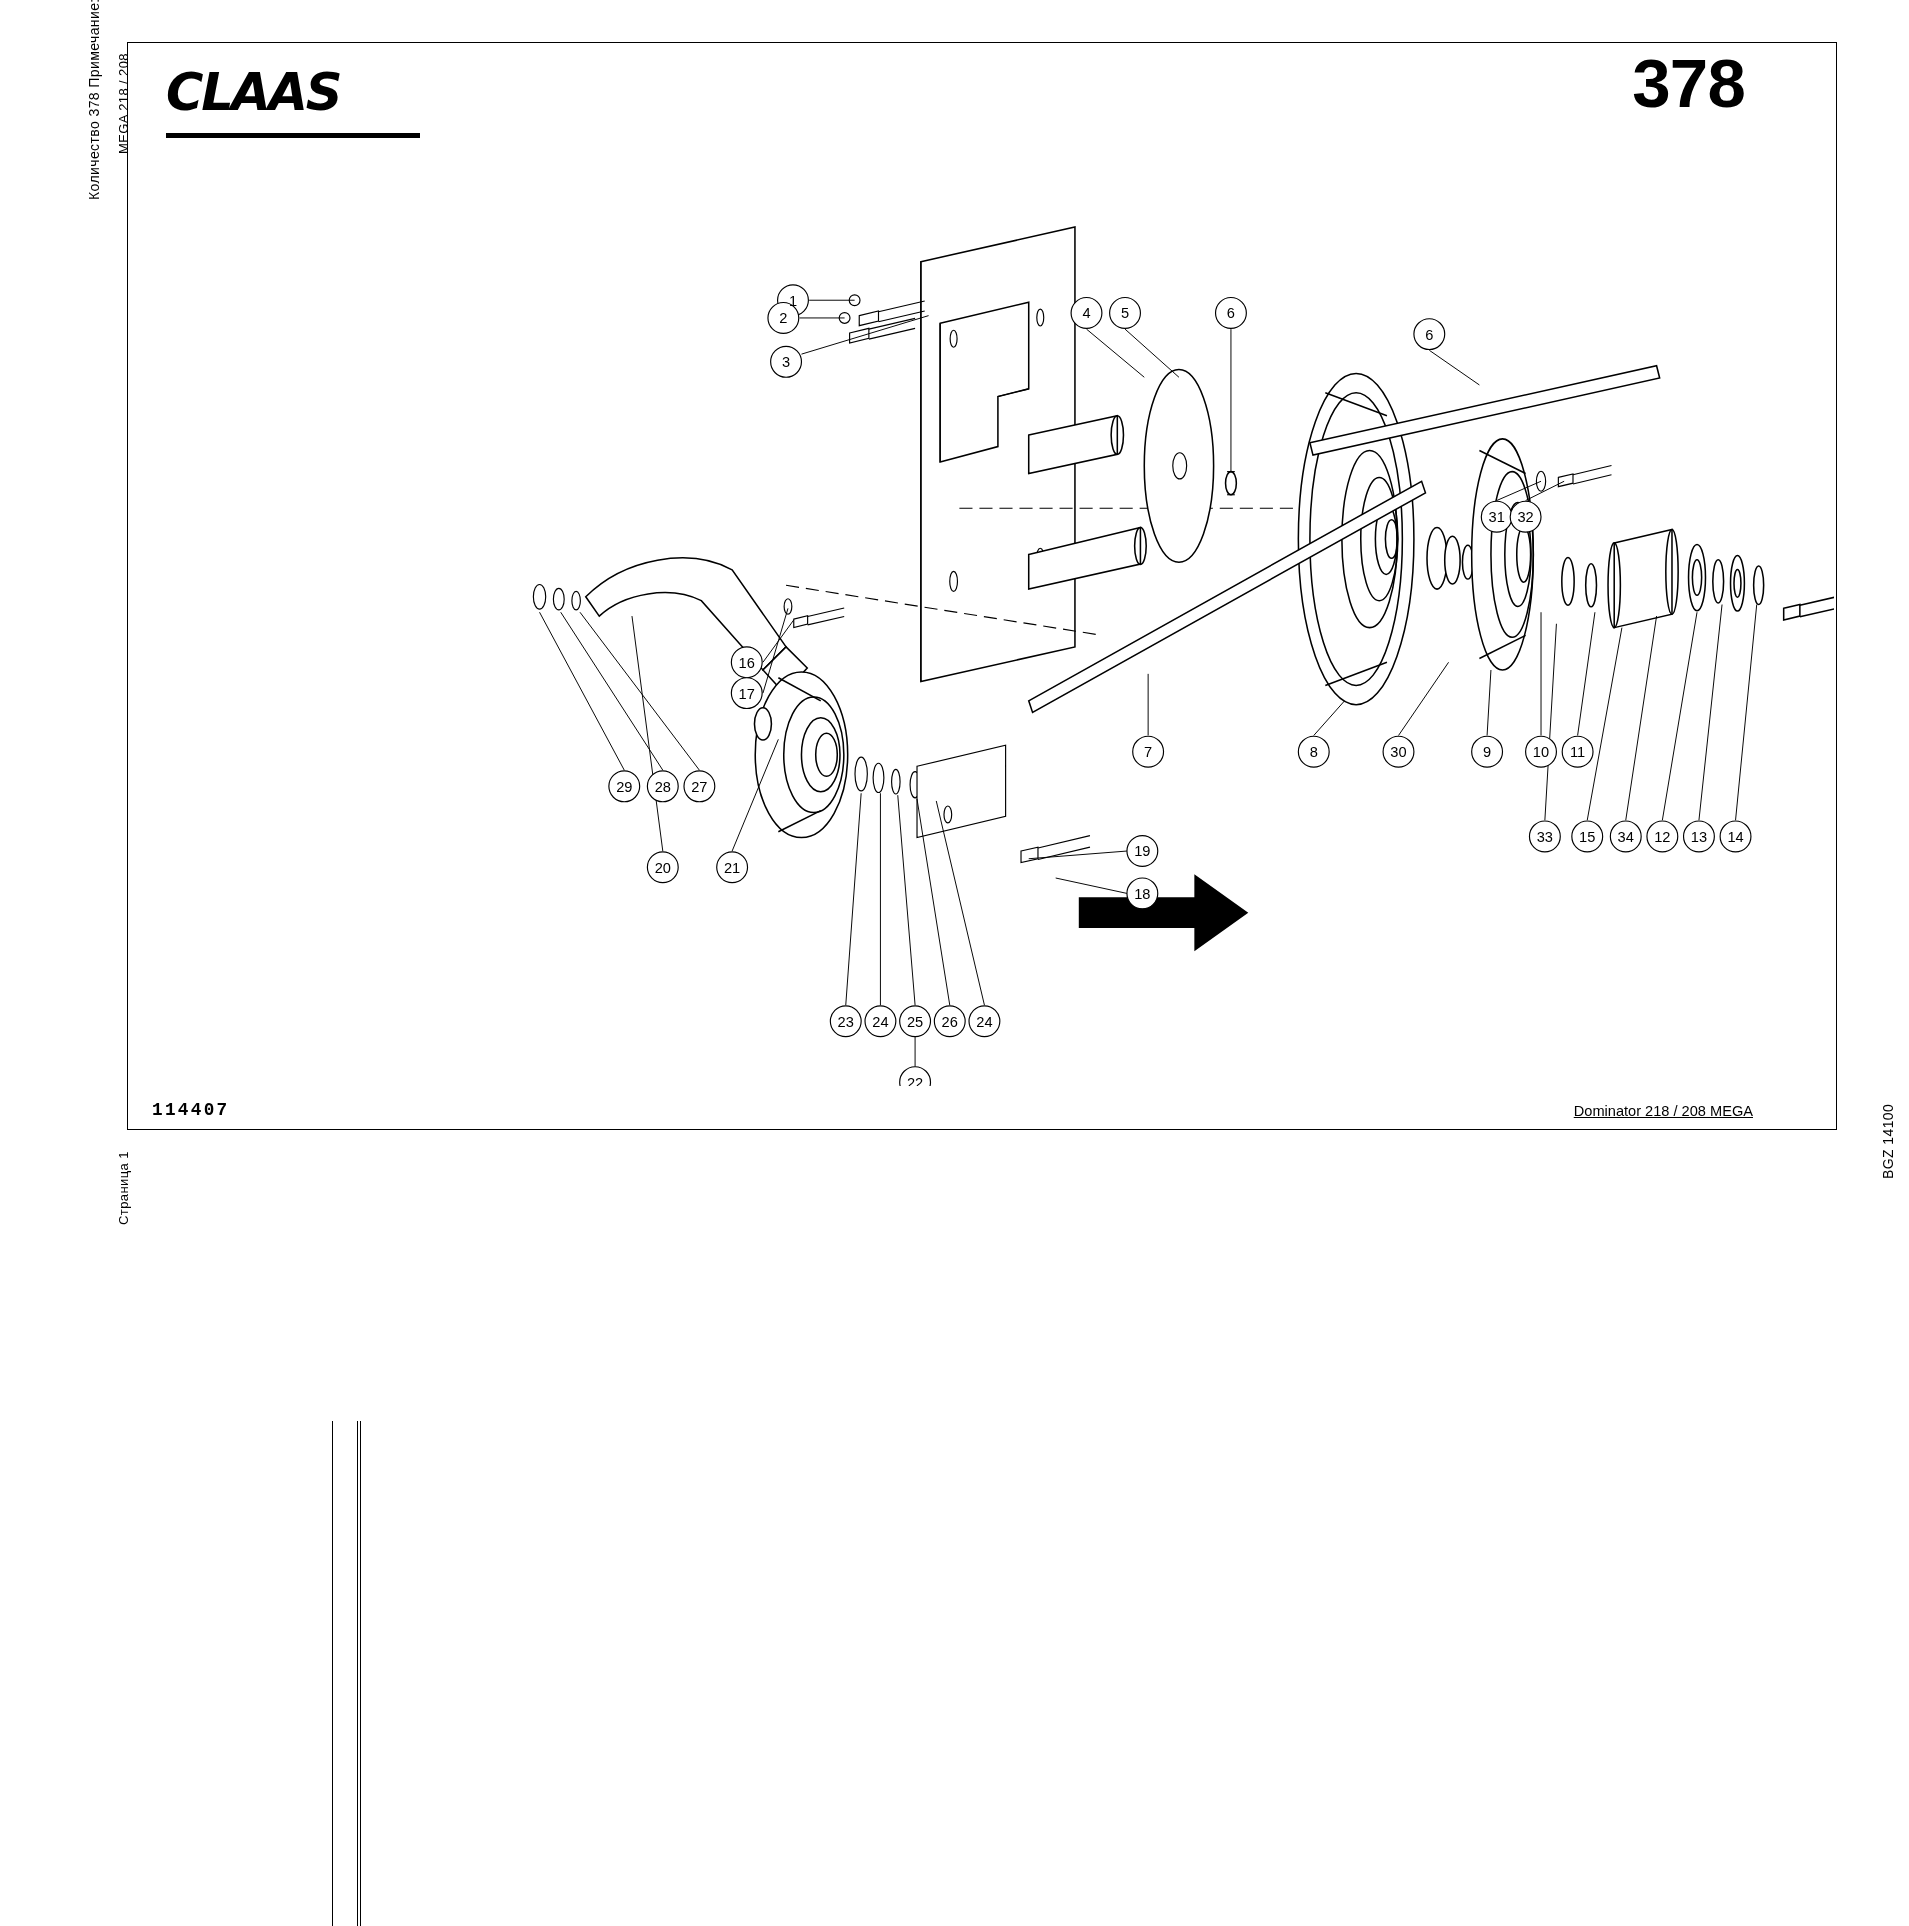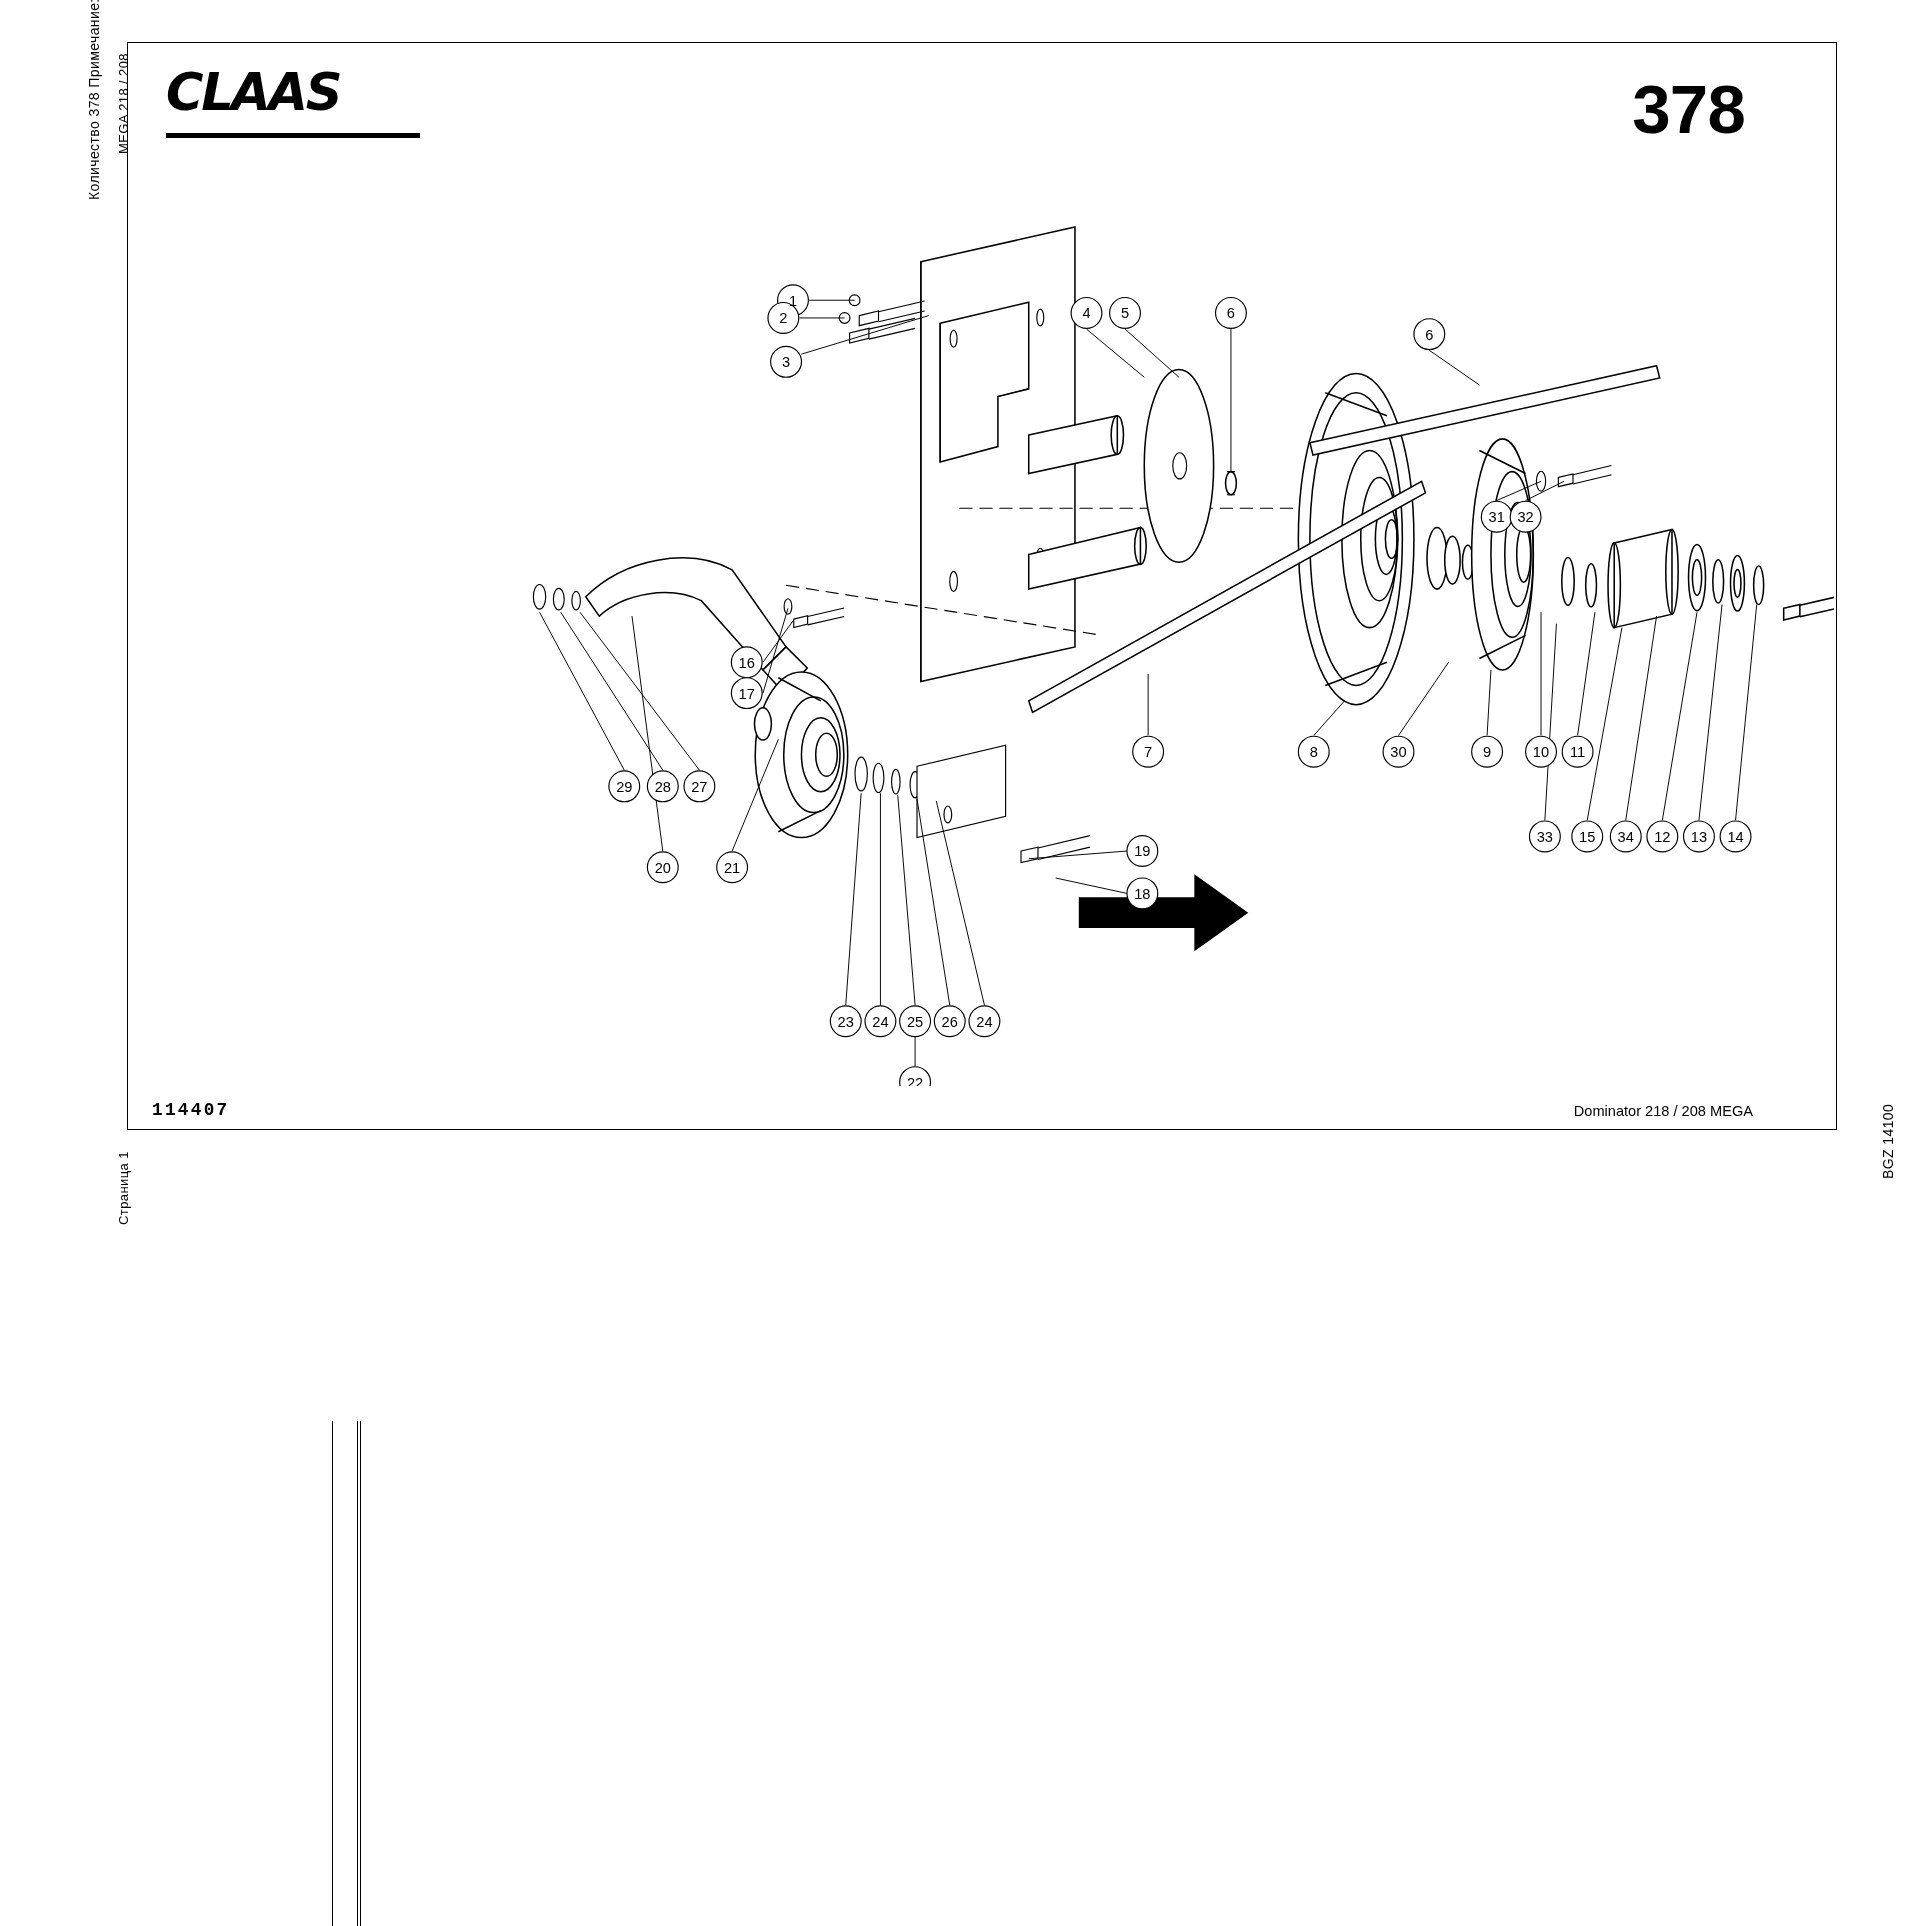--- a/index.html
+++ b/index.html
@@ -44,21 +44,21 @@
   }
   .claas-underline {
     position: absolute;
     left: 166px; top: 133px;
     width: 254px; height: 5px;
     background: #000;
   }
 
   .p1-pagenum {
     position: absolute;
-    right: 162px; top: 70px;
+    right: 162px; top: 44px;
     font-family: "Liberation Sans", sans-serif;
     font-weight: 700;
     font-size: 69px;
     letter-spacing: -0.8px;
   }
 
   
   .vtext {
     position: absolute;
     transform-origin: 0 0;
@@ -93,20 +93,21 @@
     font-family: "Liberation Mono", monospace;
     font-size: 17.7px;
     letter-spacing: 2.3px;
     font-weight: 700;
     text-align: center;
   }
   .p1-modelname {
     position: absolute;
     right: 154px; top: 1103px;
     font-size: 14.6px;
+    text-decoration: underline;
   }
 
   
   #diagram {
     position: absolute;
     left: 131px; top: 46px;
     width: 1703px; height: 1040px;
   }
   #diagram svg { display: block; }
 

